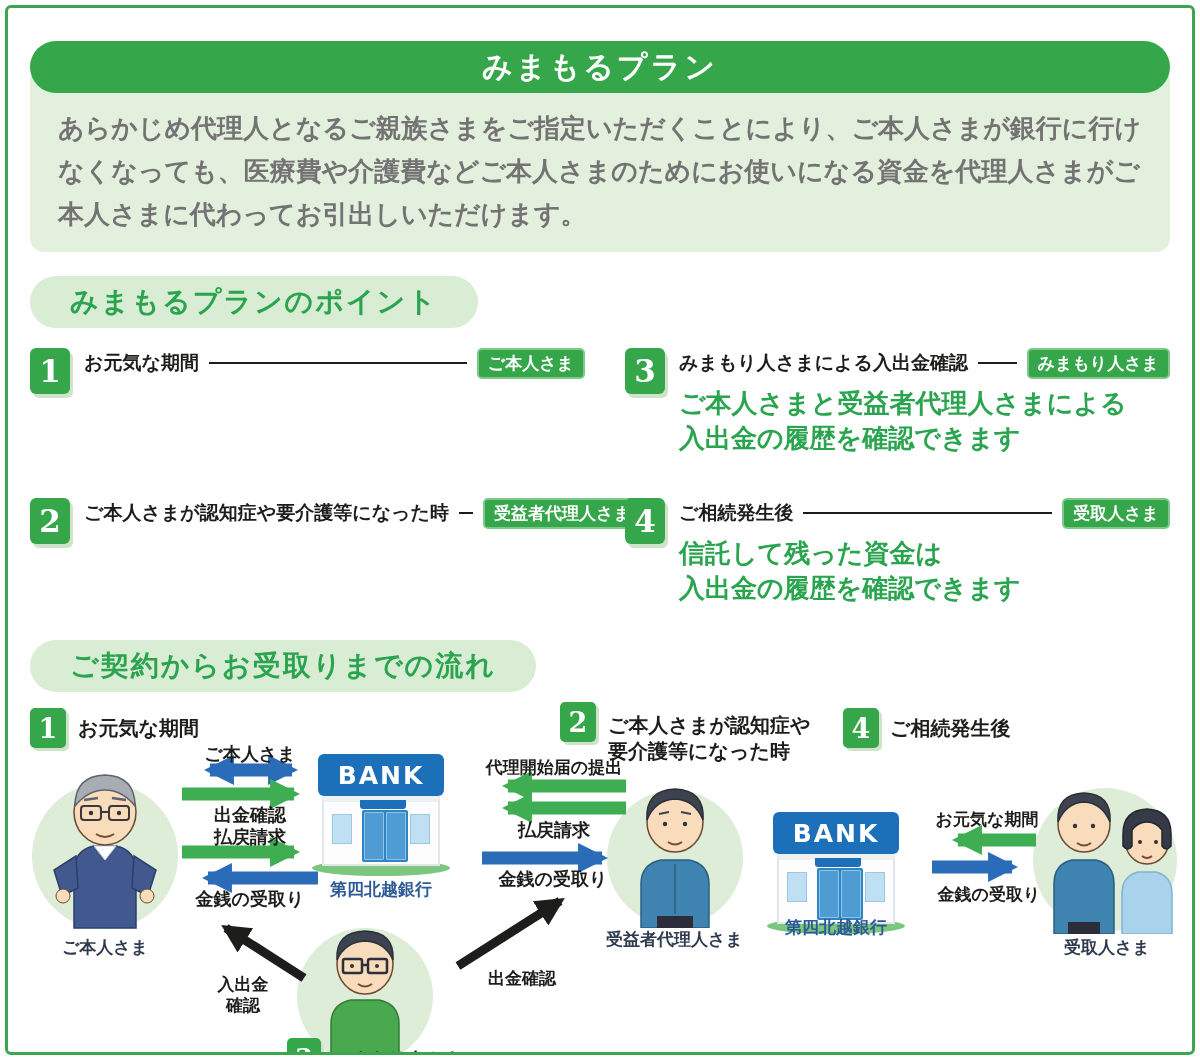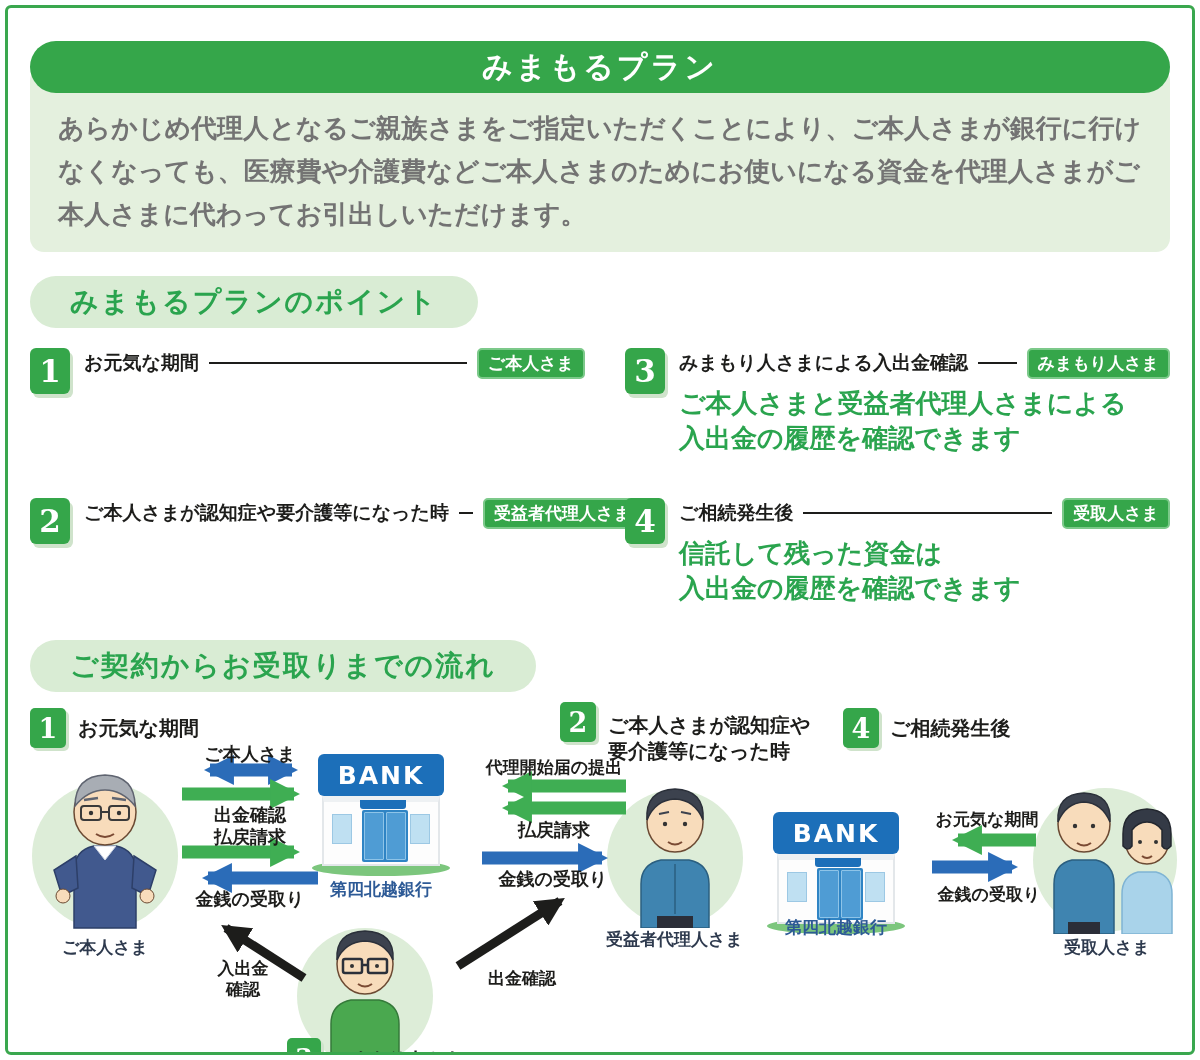--- a/index.html
+++ b/index.html
@@ -277,19 +277,19 @@
 
       <div class="arrow-label" style="left:150px;top:43px;width:140px">ご本人さま</div>
       <div class="arrow-label" style="left:150px;top:104px;width:140px">出金確認</div>
       <div class="arrow-label" style="left:150px;top:126px;width:140px">払戻請求</div>
       <div class="arrow-label" style="left:145px;top:188px;width:150px">金銭の受取り</div>
       <div class="arrow-label sm" style="left:440px;top:57px;width:168px">代理開始届の提出</div>
       <div class="arrow-label" style="left:450px;top:119px;width:148px">払戻請求</div>
       <div class="arrow-label" style="left:448px;top:168px;width:150px">金銭の受取り</div>
       <div class="arrow-label sm" style="left:893px;top:109px;width:128px">お元気な期間</div>
       <div class="arrow-label sm" style="left:890px;top:184px;width:138px">金銭の受取り</div>
-      <div class="arrow-label sm" style="left:168px;top:258px;width:90px">入出金
+      <div class="arrow-label sm" style="left:168px;top:274px;width:90px">入出金
 確認</div>
       <div class="arrow-label sm" style="left:436px;top:268px;width:112px">出金確認</div>
 
     </div>
   </div>
 </div>
 
 </body></html>

